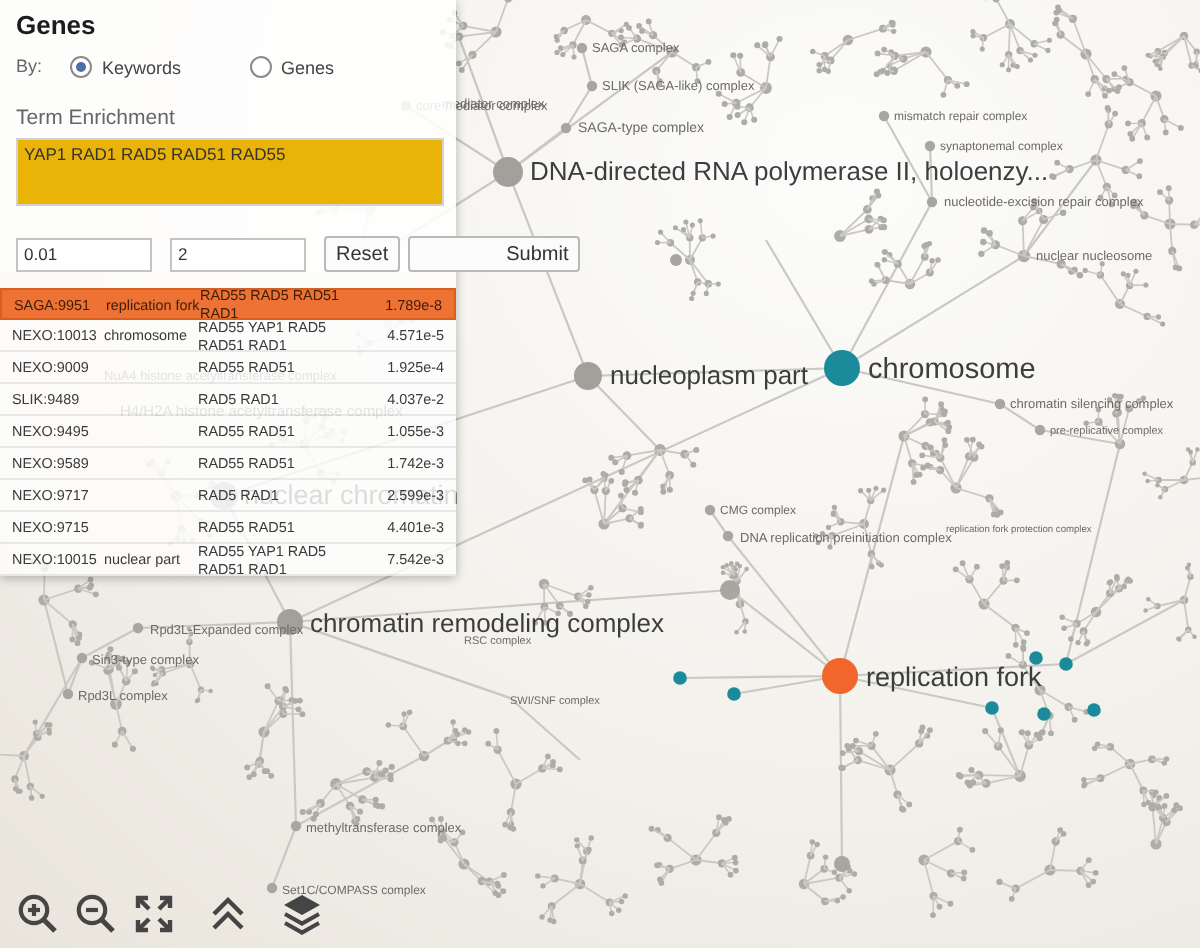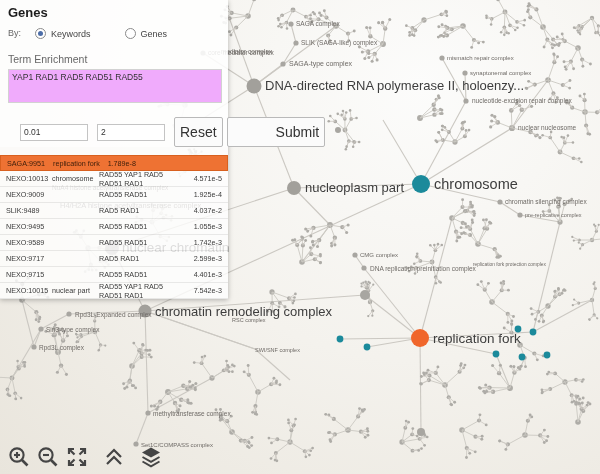--- a/index.html
+++ b/index.html
@@ -18,25 +18,25 @@
                 color:#333;background:#fff;font-family:"Liberation Sans",sans-serif;}
   .search-input::placeholder{color:#9a9a9a;}
   .iconbtn{width:15px;height:15px;flex:0 0 auto;cursor:pointer;display:flex;align-items:center;justify-content:center;}
   .radio-row{display:flex;align-items:flex-start;font-size:9px;color:#444;margin:8px 0 2px;}
   .by-label{color:#666;margin-right:14px;}
   .radio{width:9px;height:9px;border:1px solid #8a8a8a;border-radius:50%;background:#fff;
          display:inline-block;margin-right:5px;position:relative;vertical-align:-1px;}
   .radio.on::after{content:"";position:absolute;left:2px;top:2px;width:5px;height:5px;border-radius:50%;background:#4d6ea8;}
   .radio-opt{display:flex;align-items:center;margin-right:34px;}
   .section-label{font-size:10.5px;color:#666;margin:14px 0 4px;}
-  .query-area{width:206px;height:28px;border:1px solid #d2d2d2;background:#f0abfc;font-size:8.5px;
+  .query-area{width:206px;height:28px;border:1px solid #d2d2d2;background:#eab308;font-size:8.5px;
               color:#333;resize:none;padding:2px 3px;font-family:"Liberation Sans",sans-serif;}
-  .controls-row{display:flex;align-items:center;margin:10px 12px 8px;}
+  .controls-row{display:flex;align-items:center;margin:10px 0 8px;}
   .num-input{width:60px;height:13px;border:1px solid #c4c4c4;font-size:8.5px;padding:1px 3px;color:#333;margin-right:9px;}
-  .btn{height:30px;border:1px solid #b9b9b9;background:#fbfbfb;font-size:14px;color:#333;
+  .btn{height:18px;border:1px solid #b9b9b9;background:#fbfbfb;font-size:10px;color:#333;
        padding:0 5px;border-radius:2px;cursor:pointer;font-family:"Liberation Sans",sans-serif;}
   .btn + .btn{margin-left:4px;padding-left:48px;}
   .btn-spacer{flex:1;}
   
   .results{font-size:7.2px;color:#3a3a3a;}
   .trow{display:flex;align-items:center;height:15px;border-bottom:1px solid rgba(0,0,0,.08);
         padding:0 6px;background:rgba(255,255,255,.22);cursor:pointer;}
   .trow.sel{background:#ee7233;border:1px solid #d8601f;color:rgba(35,18,4,.88);height:14px;}
   .rid{width:46px;}
   .rterm{width:47px;}
@@ -1968,20 +1968,21 @@
       <span class="btn-spacer"></span>
       <button class="btn">Reset</button>
       <button class="btn">Submit</button>
     </div>
   </div>
 
   <div class="results">
       <div class="trow sel">
         <div class="rid">SAGA:9951</div>
         <div class="rterm">replication fork</div>
+        <div class="rgenes">RAD55 RAD5 RAD51 RAD1</div>
         <div class="rpval">1.789e-8</div>
       </div>
       <div class="trow">
         <div class="rid">NEXO:10013</div>
         <div class="rterm">chromosome</div>
         <div class="rgenes">RAD55 YAP1 RAD5 RAD51 RAD1</div>
         <div class="rpval">4.571e-5</div>
       </div>
       <div class="trow">
         <div class="rid">NEXO:9009</div>

